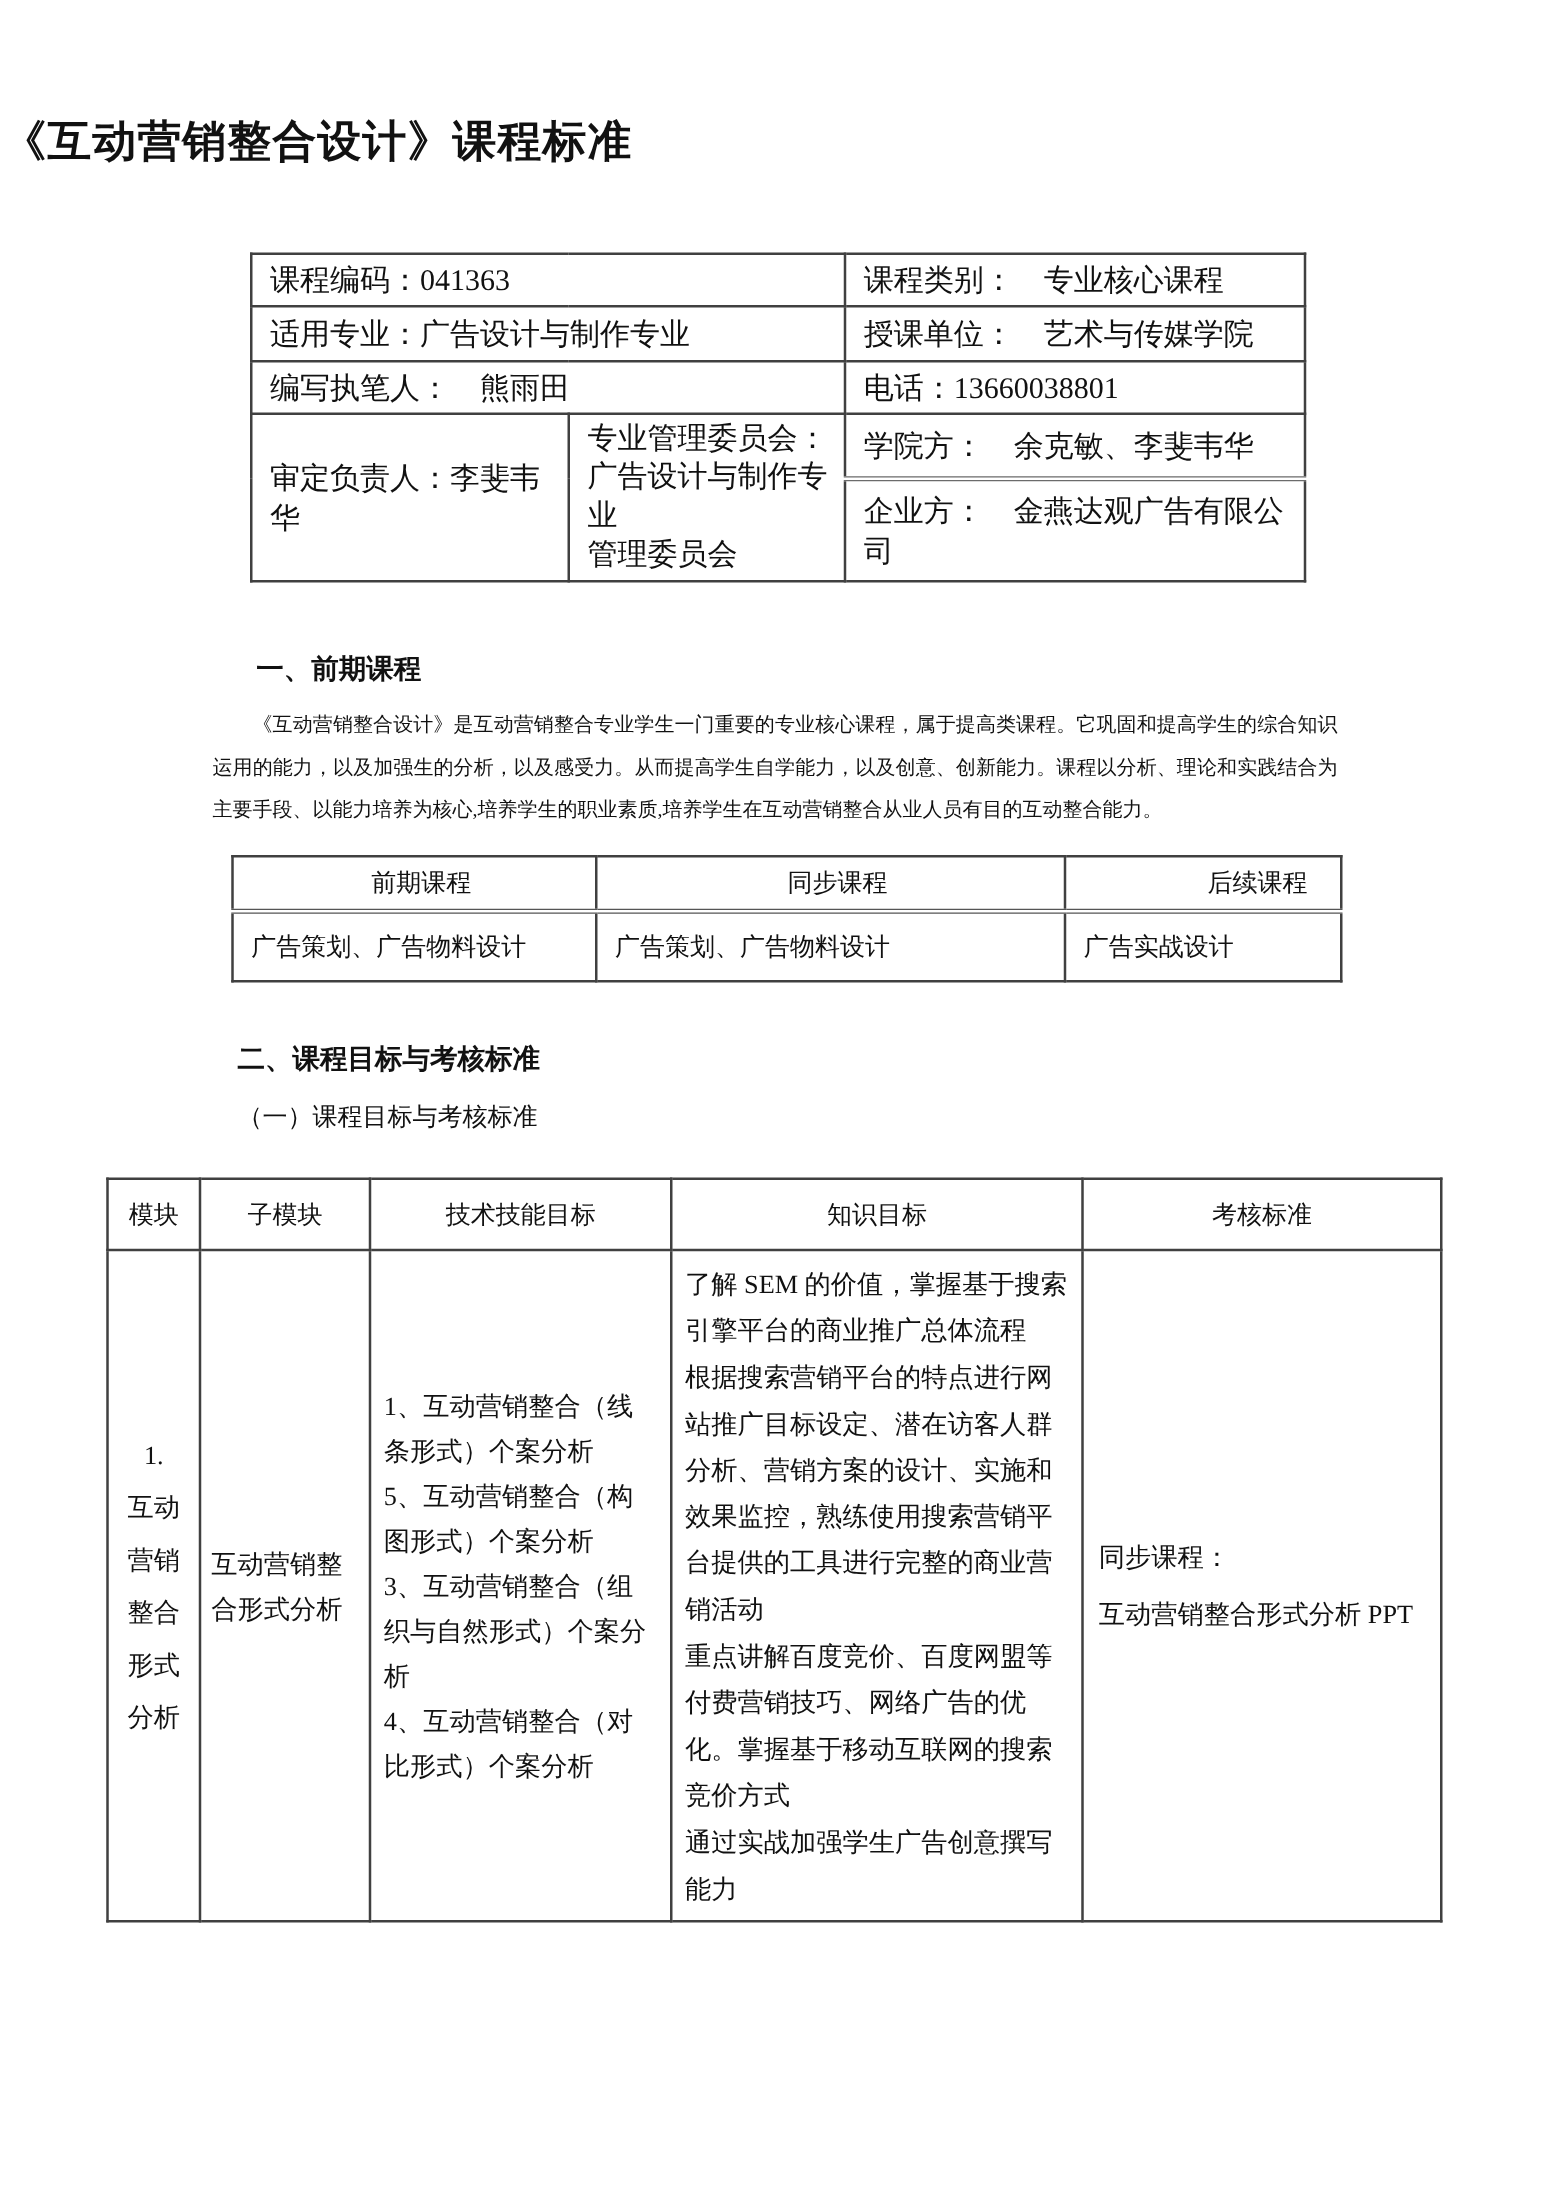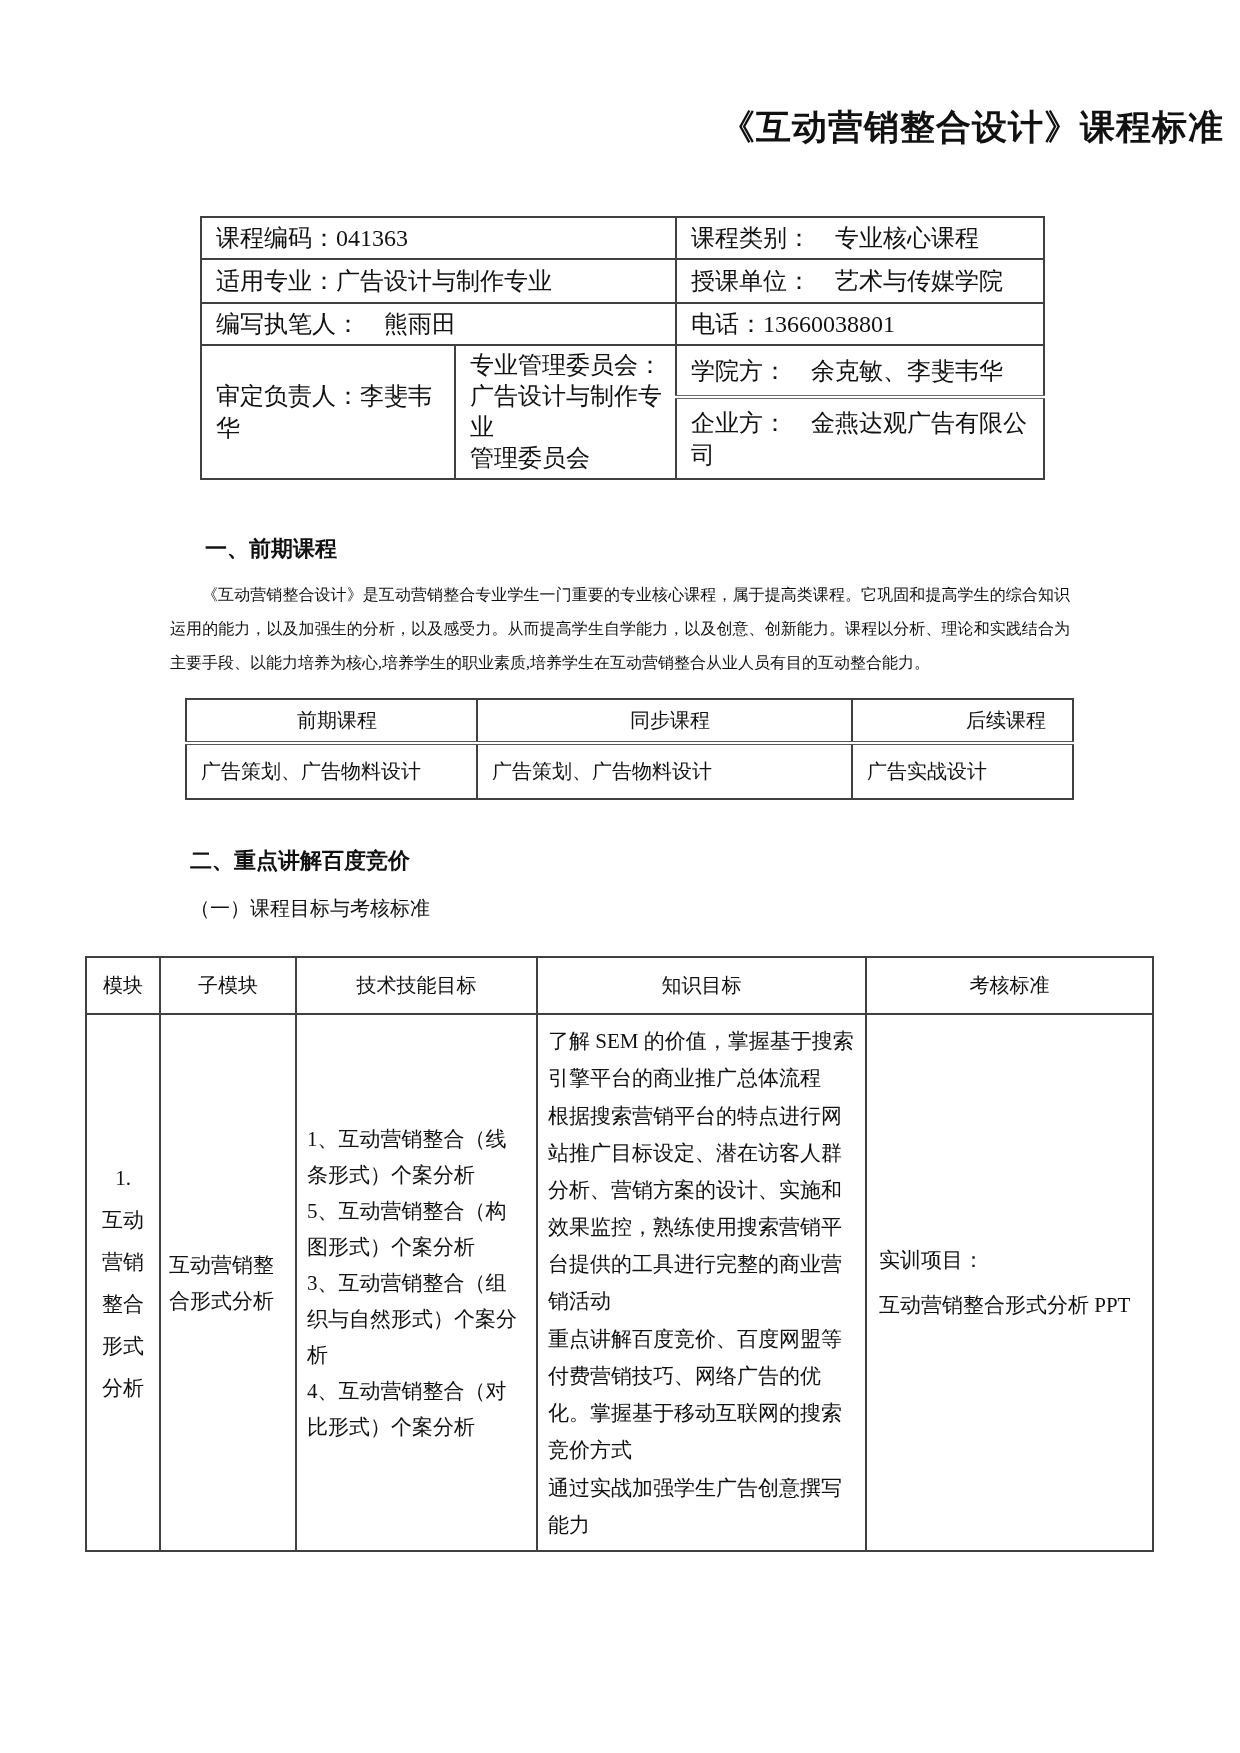--- a/index.html
+++ b/index.html
@@ -2,21 +2,21 @@
 <html><head>
 <meta charset="utf-8">
 <style>
   html,body { margin:0; padding:0; background:#e8e8e8; }
   .page {
     width:1240px; height:1753px; margin:0 auto; background:#ffffff;
     font-family:"Liberation Serif","DejaVu Serif",serif; color:#111;
     position:relative; overflow:hidden; box-sizing:border-box;
   }
   .doc-title {
-    margin:16px; padding-top:88px; text-align:right;
+    margin:2px; padding-top:88px; text-align:left;
     font-size:35px; font-weight:700; letter-spacing:1px; line-height:48px;
   }
   table { border-collapse:collapse; table-layout:fixed; }
   td,th { border:2px solid #404040; box-sizing:border-box; }
 
   
   .t1 { margin:64px 0 0 200px; width:843px; }
   .t1 td { font-size:24px; padding:4px 6px 4px 14px; vertical-align:middle; }
   .t1 .r1 { height:38px; }
   .t1 .r2 { height:44px; }
@@ -116,21 +116,21 @@
       <th class="th-right">后续课程</th>
     </tr>
     <tr>
       <td>广告策划、广告物料设计</td>
       <td>广告策划、广告物料设计</td>
       <td>广告实战设计</td>
     </tr>
   </tbody>
     </table>
 
-  <div class="sec-h2">二、重点讲解百度竞价</div>
+  <div class="sec-h2">二、课程目标与考核标准</div>
   <div class="sec-h3">（一）课程目标与考核标准</div>
 
   <table class="t3">
     <colgroup>
       <col style="width:74px">
         <col style="width:136px">
         <col style="width:241px">
       <col style="width:329px">
         <col style="width:287px">
     </colgroup>
@@ -156,20 +156,20 @@
         <div>3、互动营销整合（组织与自然形式）个案分析</div>
         <div>4、互动营销整合（对比形式）个案分析</div>
       </td>
       <td class="c-know">
         <div class="k-par">了解 SEM 的价值，掌握基于搜索引擎平台的商业推广总体流程</div>
         <div class="k-par">根据搜索营销平台的特点进行网站推广目标设定、潜在访客人群分析、营销方案的设计、实施和效果监控，熟练使用搜索营销平台提供的工具进行完整的商业营销活动</div>
         <div class="k-par">重点讲解百度竞价、百度网盟等付费营销技巧、网络广告的优化。掌握基于移动互联网的搜索竞价方式</div>
         <div class="k-par">通过实战加强学生广告创意撰写能力</div>
       </td>
       <td class="c-assess">
-        <div>实训项目：</div>
+        <div>同步课程：</div>
         <div>互动营销整合形式分析 PPT</div>
       </td>
     </tr>
   </tbody>
     </table>
 
 </div>
 
 </body></html>

